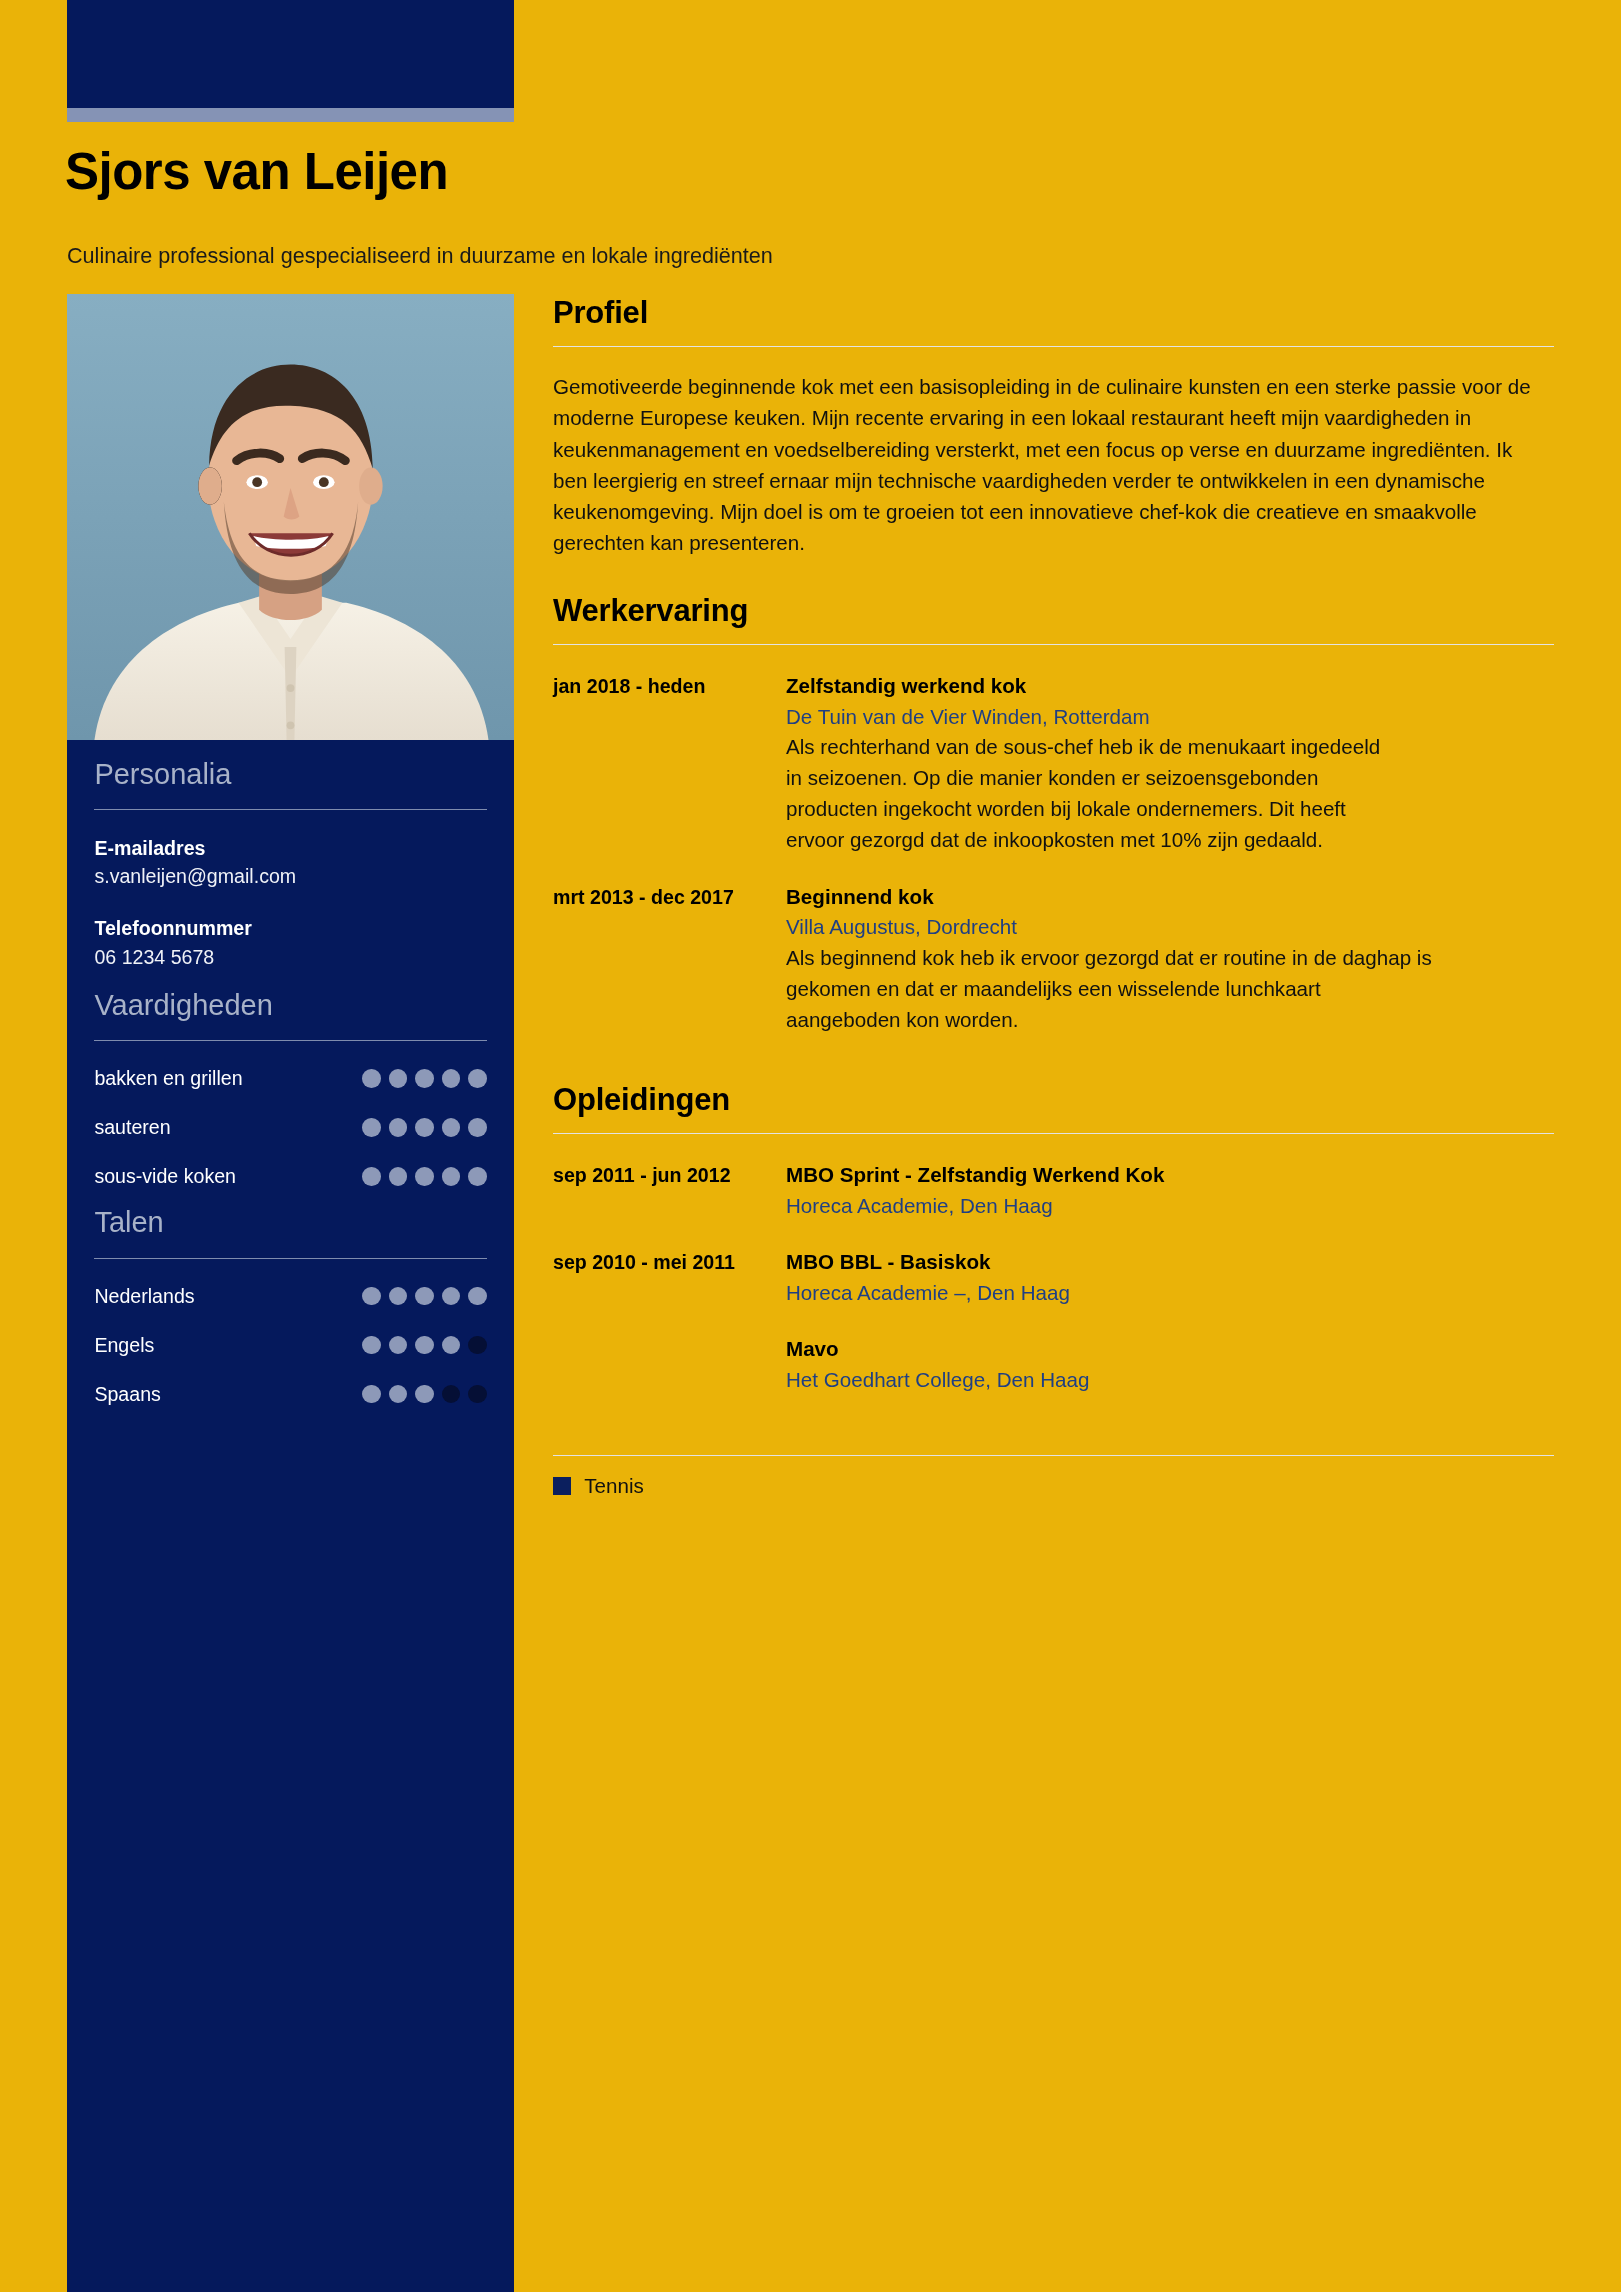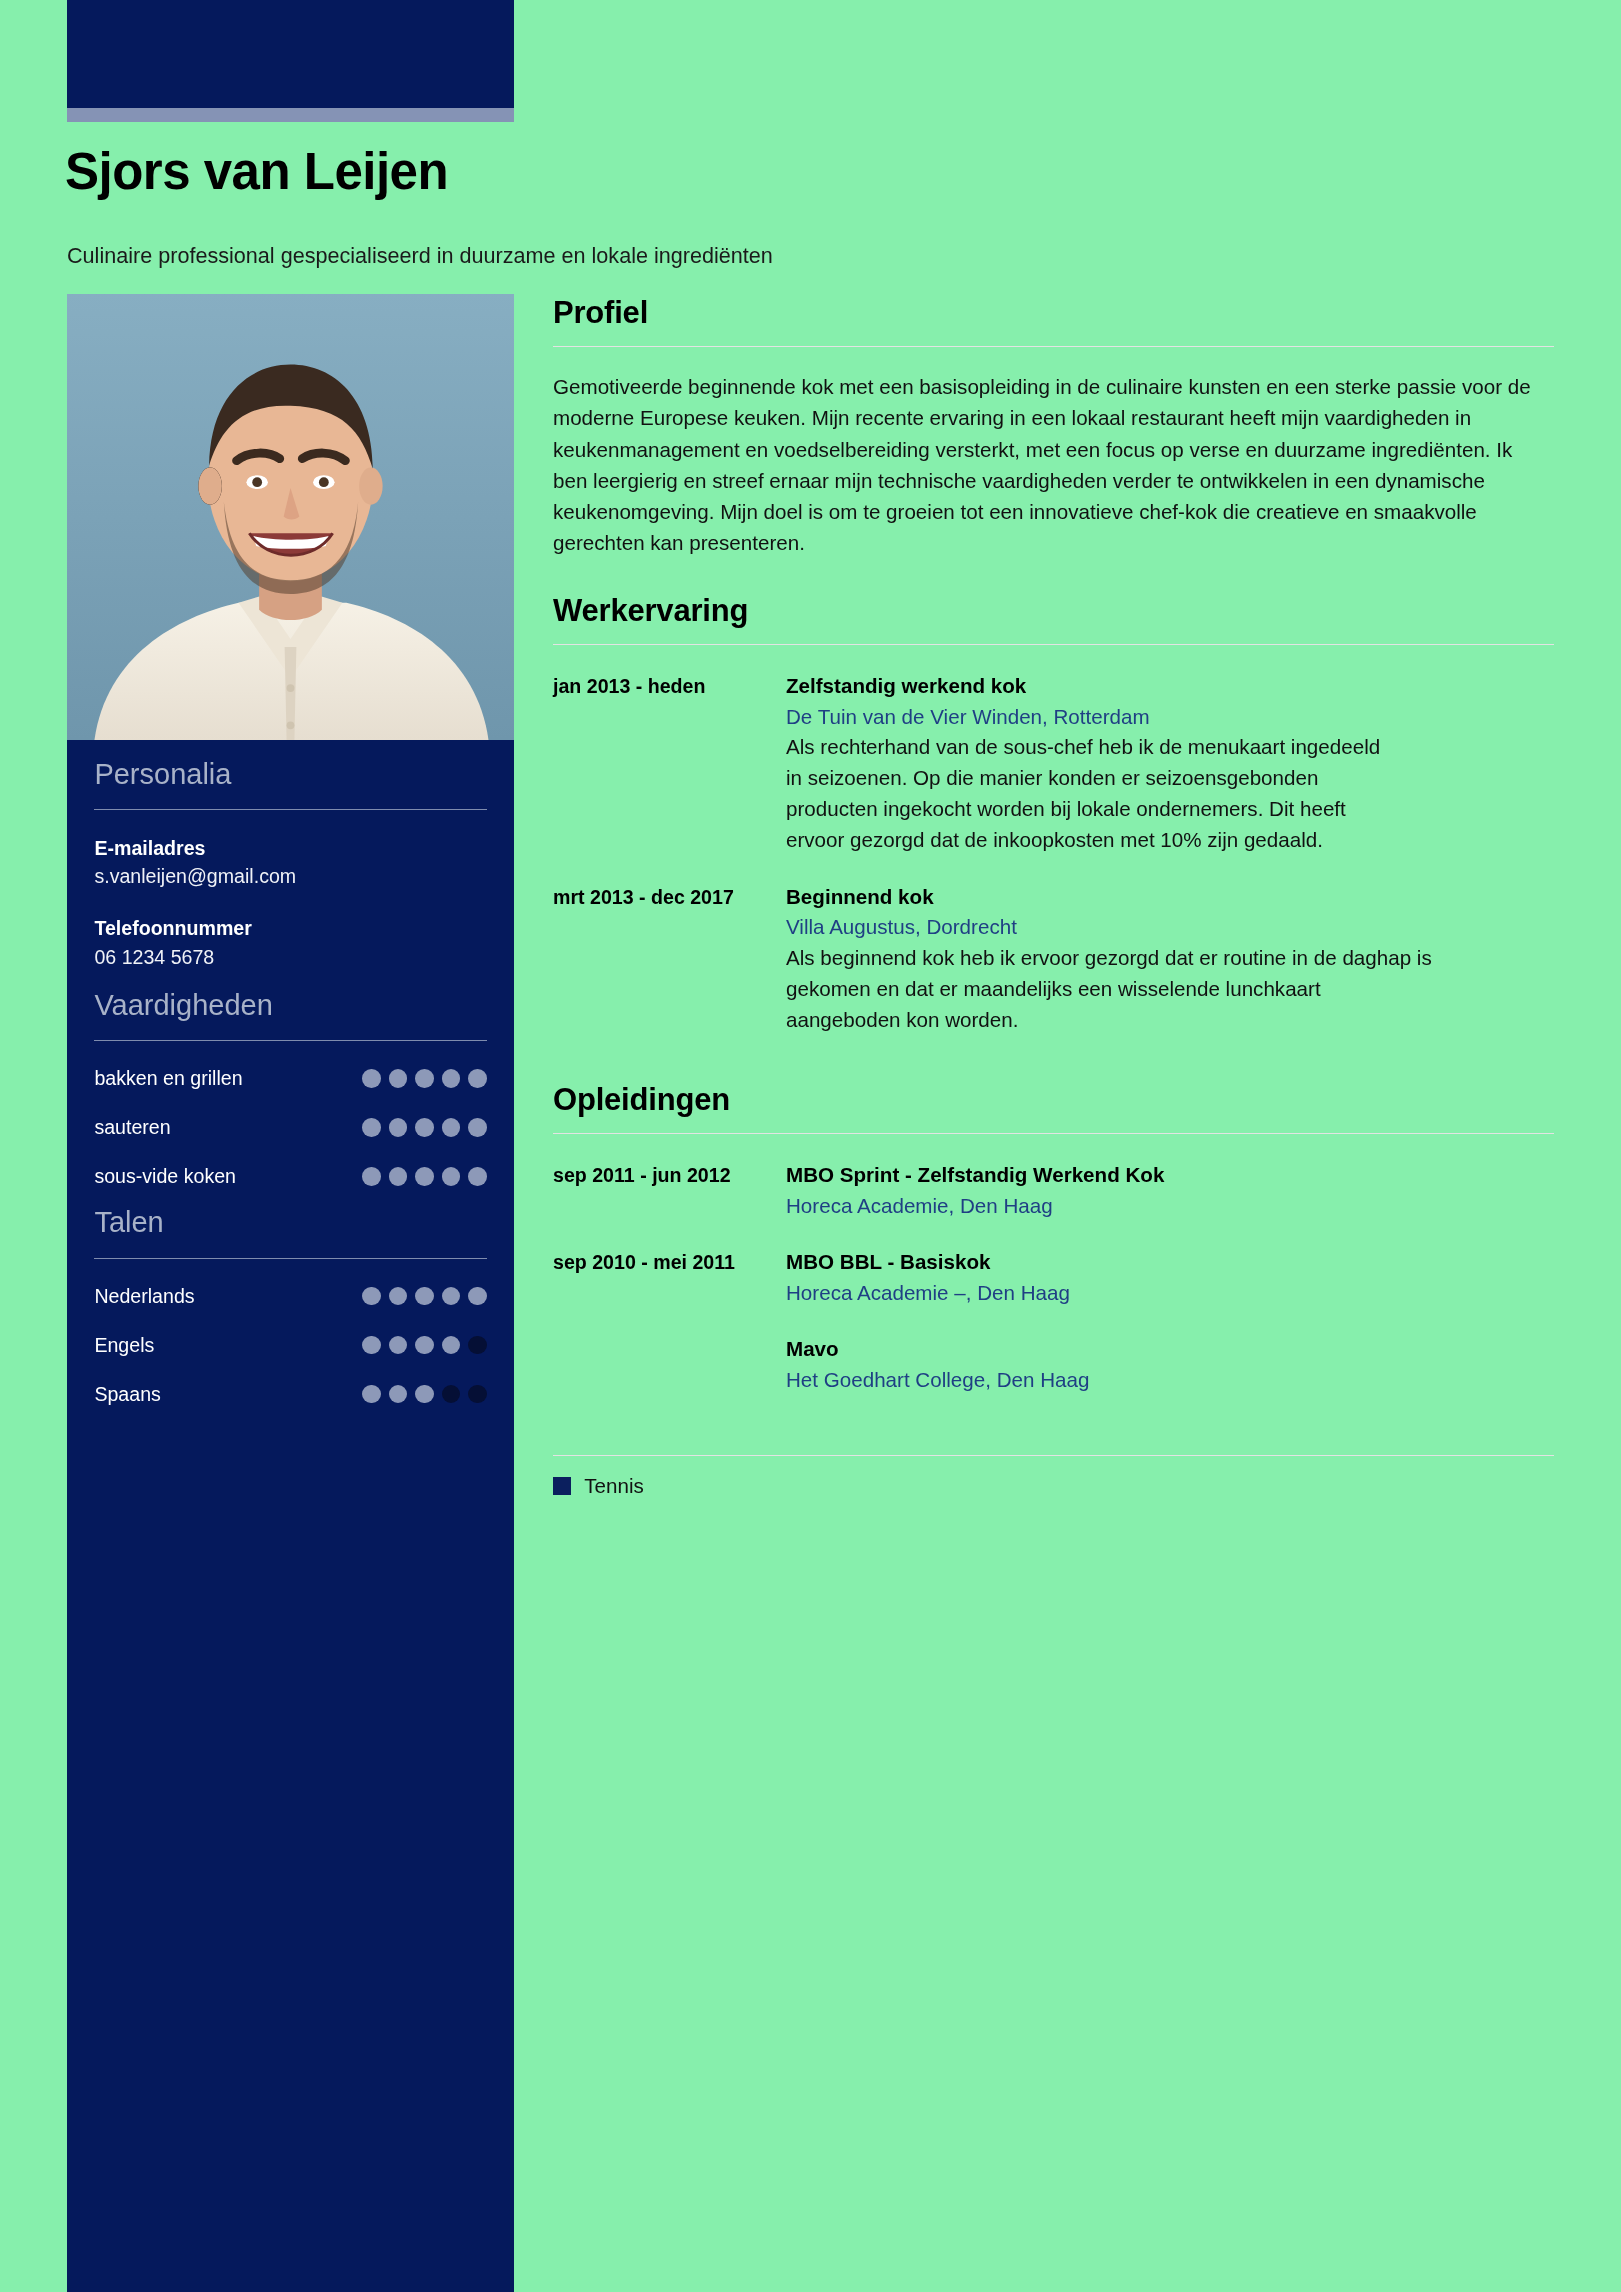--- a/index.html
+++ b/index.html
@@ -10,21 +10,21 @@
     height: 2293px;
     background: #ffffff;
     font-family: "Liberation Sans", sans-serif;
     -webkit-font-smoothing: antialiased;
   }
 
   .page {
     position: relative;
     width: 1621px;
     height: 2293px;
-    background: #86efac;
+    background: #eab308;
     overflow: hidden;
   }
 
   
   .topbar {
     position: absolute;
     left: 67px;
     top: 0;
     width: 447px;
     height: 108px;
@@ -373,21 +373,21 @@
       <h2 class="section-title">Profiel</h2>
       <div class="section-rule"></div>
       <p class="profile-text">Gemotiveerde beginnende kok met een basisopleiding in de culinaire kunsten en een sterke passie voor de moderne Europese keuken. Mijn recente ervaring in een lokaal restaurant heeft mijn vaardigheden in keukenmanagement en voedselbereiding versterkt, met een focus op verse en duurzame ingrediënten. Ik ben leergierig en streef ernaar mijn technische vaardigheden verder te ontwikkelen in een dynamische keukenomgeving. Mijn doel is om te groeien tot een innovatieve chef-kok die creatieve en smaakvolle gerechten kan presenteren.</p>
     </section>
 
     <section class="section">
       <h2 class="section-title">Werkervaring</h2>
       <div class="section-rule"></div>
 
       <div class="entry">
-        <div class="entry-date">jan 2013 - heden</div>
+        <div class="entry-date">jan 2018 - heden</div>
         <div class="entry-body">
           <div class="entry-title">Zelfstandig werkend kok</div>
           <div class="entry-org">De Tuin van de Vier Winden, Rotterdam</div>
           <div class="entry-desc">Als rechterhand van de sous-chef heb ik de menukaart ingedeeld in seizoenen. Op die manier konden er seizoensgebonden producten ingekocht worden bij lokale ondernemers. Dit heeft ervoor gezorgd dat de inkoopkosten met 10% zijn gedaald.</div>
         </div>
       </div>
 
       <div class="entry">
         <div class="entry-date">mrt 2013 - dec 2017</div>
         <div class="entry-body">

